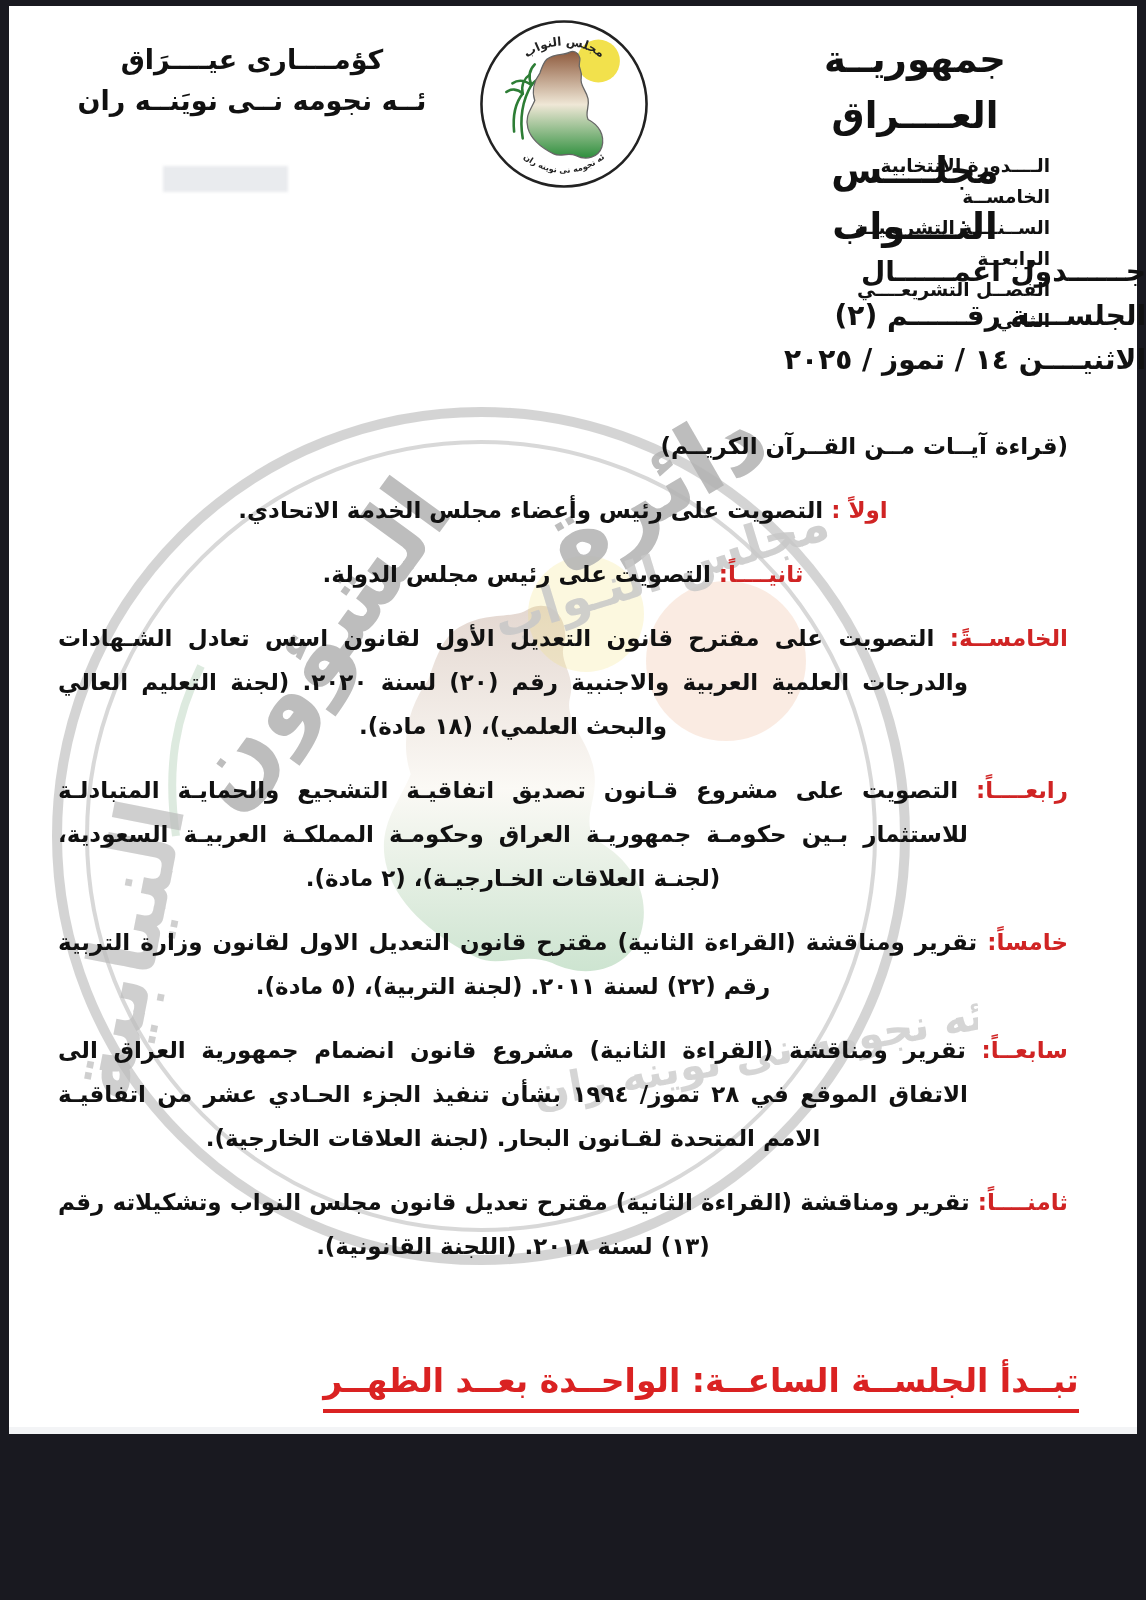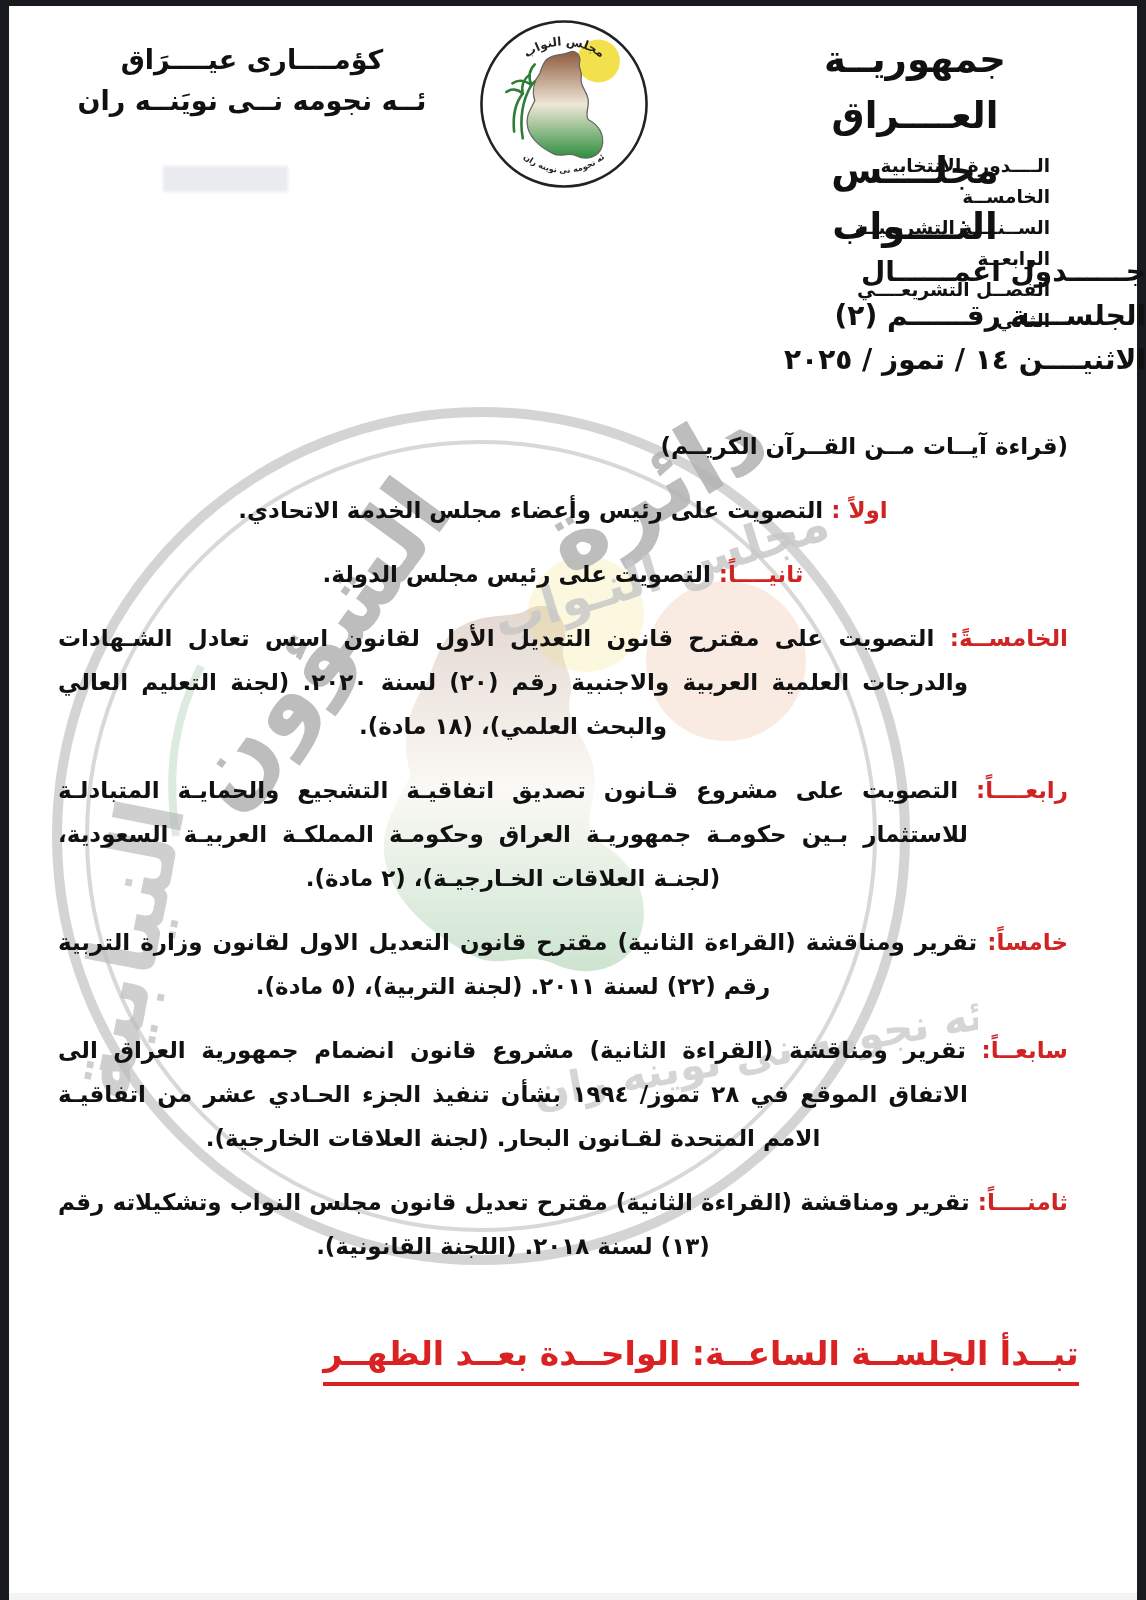--- a/index.html
+++ b/index.html
@@ -1,16 +1,16 @@
 <!DOCTYPE html>
 <html lang="ar"><head>
 <meta charset="utf-8">
 <style>
   html,body{margin:0;padding:0;background:#191920;}
-  .page{position:relative;width:1146px;height:1600px;background:#ffffff;overflow:hidden;
+  .page{position:relative;width:1146px;height:1434px;background:#ffffff;overflow:hidden;
         font-family:"DejaVu Sans",sans-serif;color:#111;}
   .edge-top{position:absolute;top:0;left:0;right:0;height:6px;background:#191920;}
   .edge-left{position:absolute;top:0;left:0;bottom:0;width:9px;background:#191920;}
   .edge-right{position:absolute;top:0;right:0;bottom:0;width:9px;background:#191920;}
   .edge-bottom{position:absolute;left:9px;right:9px;bottom:0;height:7px;background:#f3f4f6;}
   .smudge{position:absolute;left:163px;top:166px;width:125px;height:26px;background:#e9ebee;filter:blur(1.5px);}
 
   .hdr-ku{position:absolute;top:40px;left:66px;width:372px;text-align:center;direction:rtl;
           font-weight:bold;font-size:27px;line-height:1.5;}
   .hdr-ar{position:absolute;top:32px;right:86px;width:290px;text-align:center;direction:rtl;
@@ -27,21 +27,21 @@
   .docbody{position:absolute;top:424px;right:78px;left:58px;direction:rtl;
            font-weight:bold;font-size:23px;line-height:44px;}
   .opening{text-align:right;margin-bottom:20px;}
   .item{margin-bottom:20px;padding-right:100px;text-indent:-100px;
         text-align:justify;text-align-last:center;}
   .item.single{text-align:center;text-align-last:auto;}
   .lbl{color:#d02424;}
 
   .footer-wrap{position:absolute;top:1334px;right:64px;width:762px;text-align:center;}
   .footer-text{display:inline-block;direction:rtl;color:#da2222;font-weight:bold;font-size:33px;
-               border-bottom:4px solid #da2222;padding-bottom:9px;}
+               border-bottom:4px solid #da2222;padding-bottom:9px;margin-top:27px;}
 </style>
 </head>
 <body>
 
 <div class="page">
 
   <div class="edge-top"></div>
   <div class="edge-left"></div>
   <div class="edge-right"></div>
   <div class="edge-bottom"></div>

